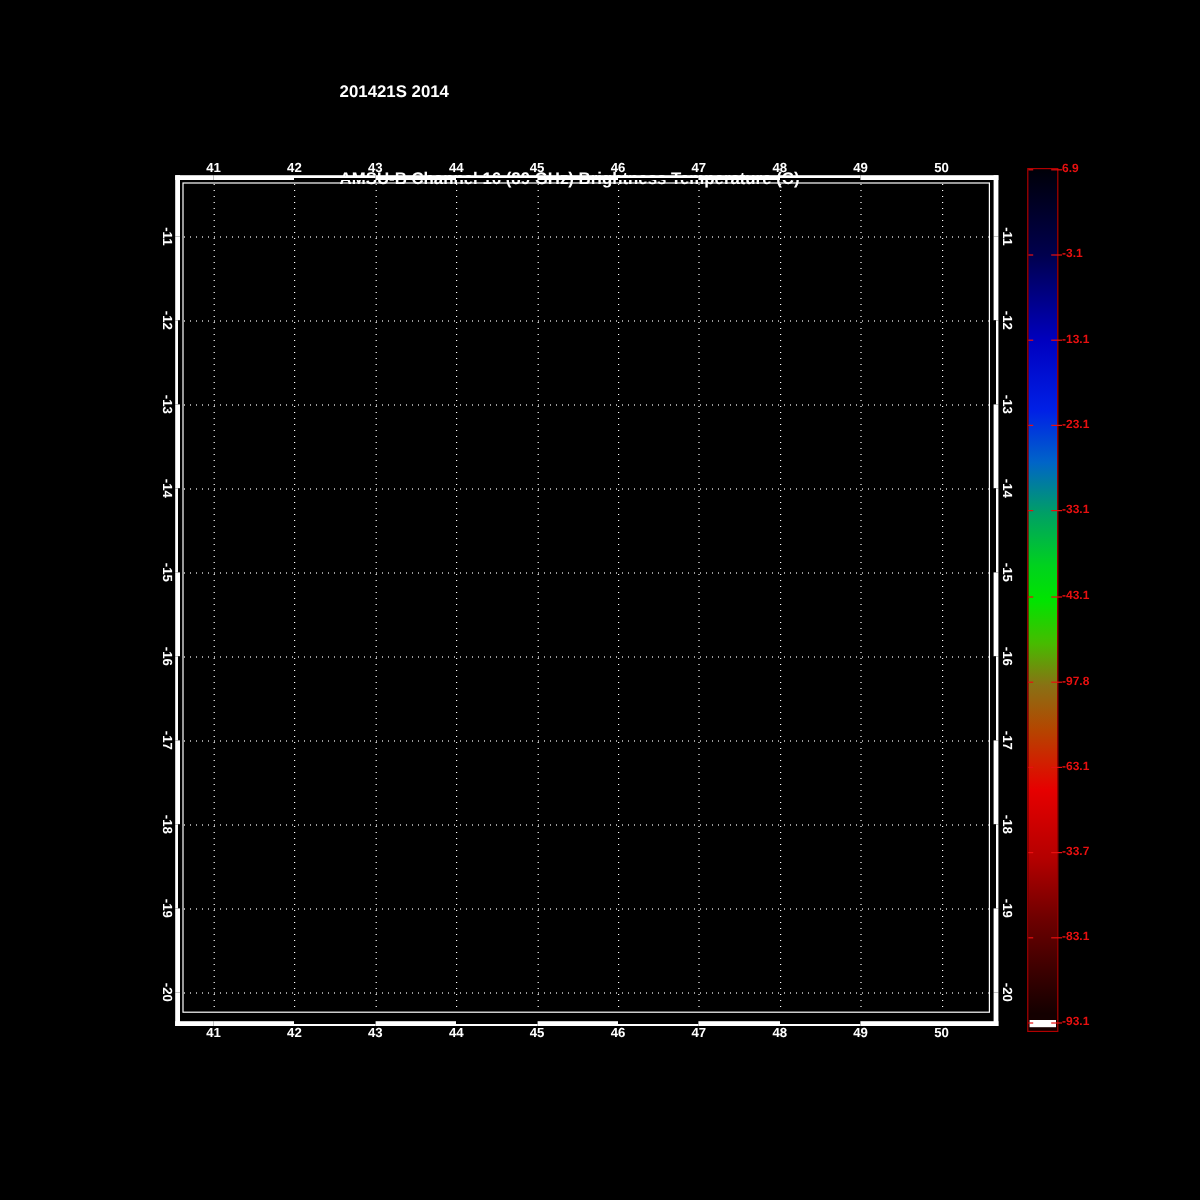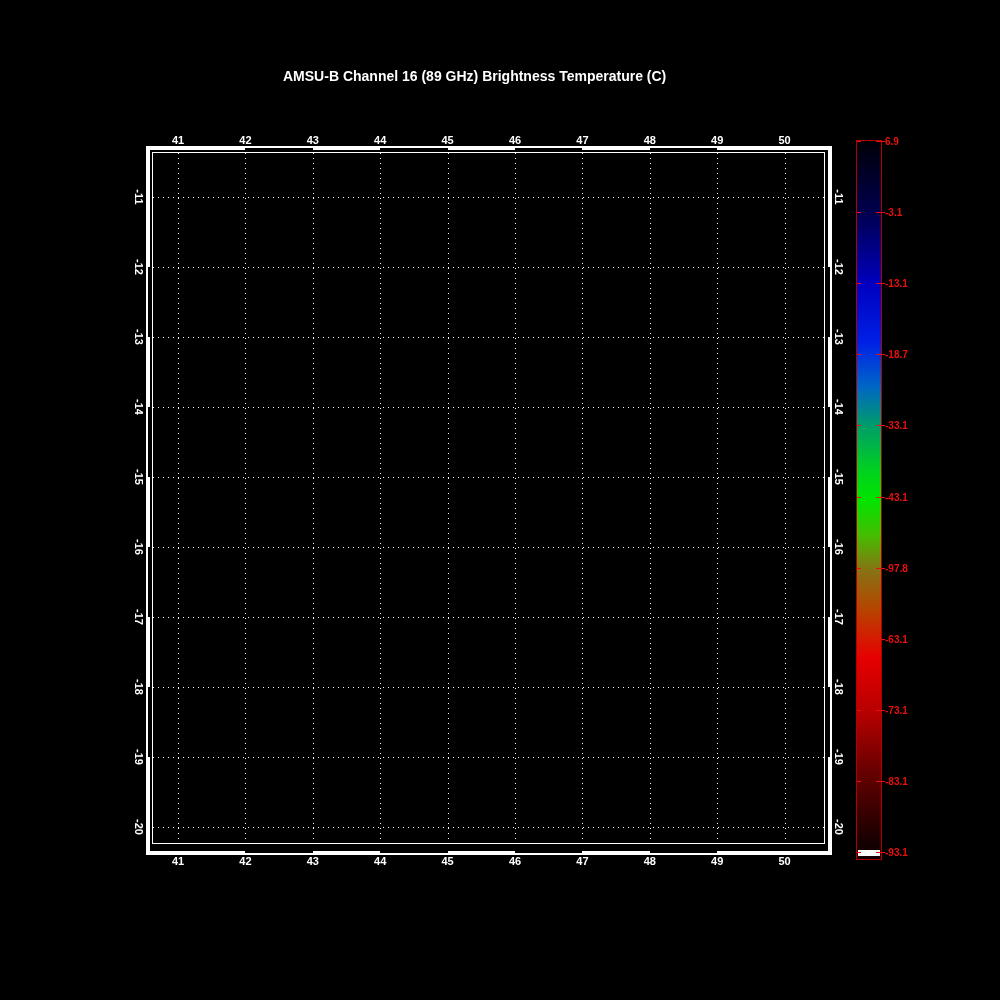--- a/index.html
+++ b/index.html
@@ -17,20 +17,21 @@
             border:1px solid #b00000;box-sizing:content-box;}
   #cb-white-band{position:absolute;left:1px;right:1px;bottom:3px;height:6px;background:#fff;}
   #inner-frame{position:absolute;left:152px;top:152px;width:673px;height:692px;
                border:1px solid #fff;box-sizing:border-box;}
 </style>
 </head>
 <body>
 
 <div id="canvas">
   <div id="title-block">
+    <div>201421S 2014</div>
     <div>AMSU-B Channel 16 (89 GHz) Brightness Temperature (C)</div>
   </div>
 
   <div id="plot"></div>
 
   <div id="inner-frame"></div>
 
   <div id="colorbar" style="border-color: rgb(176, 0, 0); background: linear-gradient(rgb(0, 0, 8) 0%, rgb(0, 0, 78) 10%, rgb(0, 0, 192) 20%, rgb(0, 32, 230) 28%, rgb(0, 100, 200) 34%, rgb(0, 160, 100) 40%, rgb(0, 210, 30) 46%, rgb(0, 228, 0) 50%, rgb(70, 188, 0) 55%, rgb(138, 112, 20) 60%, rgb(180, 70, 0) 65%, rgb(210, 30, 0) 69%, rgb(230, 0, 0) 72%, rgb(180, 0, 0) 80%, rgb(110, 0, 0) 87%, rgb(60, 0, 0) 93%, rgb(20, 0, 0) 98%, rgb(20, 0, 0) 100%);">
     <div id="cb-white-band"></div>
   </div>
@@ -143,35 +144,35 @@
     <div class="abs" style="left: 876px; top: 141px; width: 9px; height: 1px; background: rgb(232, 16, 16);"></div>
     <div class="cblab" style="left: 885px; top: 141px; color: rgb(232, 16, 16);">6.9</div>
     <div class="abs" style="left: 857px; top: 212px; width: 4px; height: 1px; background: rgb(232, 16, 16);"></div>
     <div class="abs" style="left: 876px; top: 212px; width: 9px; height: 1px; background: rgb(232, 16, 16);"></div>
     <div class="cblab" style="left: 885px; top: 212.1px; color: rgb(232, 16, 16);">-3.1</div>
     <div class="abs" style="left: 857px; top: 283px; width: 4px; height: 1px; background: rgb(232, 16, 16);"></div>
     <div class="abs" style="left: 876px; top: 283px; width: 9px; height: 1px; background: rgb(232, 16, 16);"></div>
     <div class="cblab" style="left: 885px; top: 283.2px; color: rgb(232, 16, 16);">-13.1</div>
     <div class="abs" style="left: 857px; top: 354px; width: 4px; height: 1px; background: rgb(232, 16, 16);"></div>
     <div class="abs" style="left: 876px; top: 354px; width: 9px; height: 1px; background: rgb(232, 16, 16);"></div>
-    <div class="cblab" style="left: 885px; top: 354.3px; color: rgb(232, 16, 16);">-18.7</div>
+    <div class="cblab" style="left: 885px; top: 354.3px; color: rgb(232, 16, 16);">-23.1</div>
     <div class="abs" style="left: 857px; top: 425px; width: 4px; height: 1px; background: rgb(232, 16, 16);"></div>
     <div class="abs" style="left: 876px; top: 425px; width: 9px; height: 1px; background: rgb(232, 16, 16);"></div>
     <div class="cblab" style="left: 885px; top: 425.4px; color: rgb(232, 16, 16);">-33.1</div>
     <div class="abs" style="left: 857px; top: 497px; width: 4px; height: 1px; background: rgb(232, 16, 16);"></div>
     <div class="abs" style="left: 876px; top: 497px; width: 9px; height: 1px; background: rgb(232, 16, 16);"></div>
     <div class="cblab" style="left: 885px; top: 496.5px; color: rgb(232, 16, 16);">-43.1</div>
     <div class="abs" style="left: 857px; top: 568px; width: 4px; height: 1px; background: rgb(232, 16, 16);"></div>
     <div class="abs" style="left: 876px; top: 568px; width: 9px; height: 1px; background: rgb(232, 16, 16);"></div>
     <div class="cblab" style="left: 885px; top: 567.6px; color: rgb(232, 16, 16);">-97.8</div>
     <div class="abs" style="left: 857px; top: 639px; width: 4px; height: 1px; background: rgb(232, 16, 16);"></div>
     <div class="abs" style="left: 876px; top: 639px; width: 9px; height: 1px; background: rgb(232, 16, 16);"></div>
     <div class="cblab" style="left: 885px; top: 638.7px; color: rgb(232, 16, 16);">-63.1</div>
     <div class="abs" style="left: 857px; top: 710px; width: 4px; height: 1px; background: rgb(232, 16, 16);"></div>
     <div class="abs" style="left: 876px; top: 710px; width: 9px; height: 1px; background: rgb(232, 16, 16);"></div>
-    <div class="cblab" style="left: 885px; top: 709.8px; color: rgb(232, 16, 16);">-73.1</div>
+    <div class="cblab" style="left: 885px; top: 709.8px; color: rgb(232, 16, 16);">-33.7</div>
     <div class="abs" style="left: 857px; top: 781px; width: 4px; height: 1px; background: rgb(232, 16, 16);"></div>
     <div class="abs" style="left: 876px; top: 781px; width: 9px; height: 1px; background: rgb(232, 16, 16);"></div>
     <div class="cblab" style="left: 885px; top: 780.9px; color: rgb(232, 16, 16);">-83.1</div>
     <div class="abs" style="left: 857px; top: 852px; width: 4px; height: 1px; background: rgb(232, 16, 16);"></div>
     <div class="abs" style="left: 876px; top: 852px; width: 9px; height: 1px; background: rgb(232, 16, 16);"></div>
     <div class="cblab" style="left: 885px; top: 852px; color: rgb(232, 16, 16);">-93.1</div>
   </div>
 
 </body></html>

